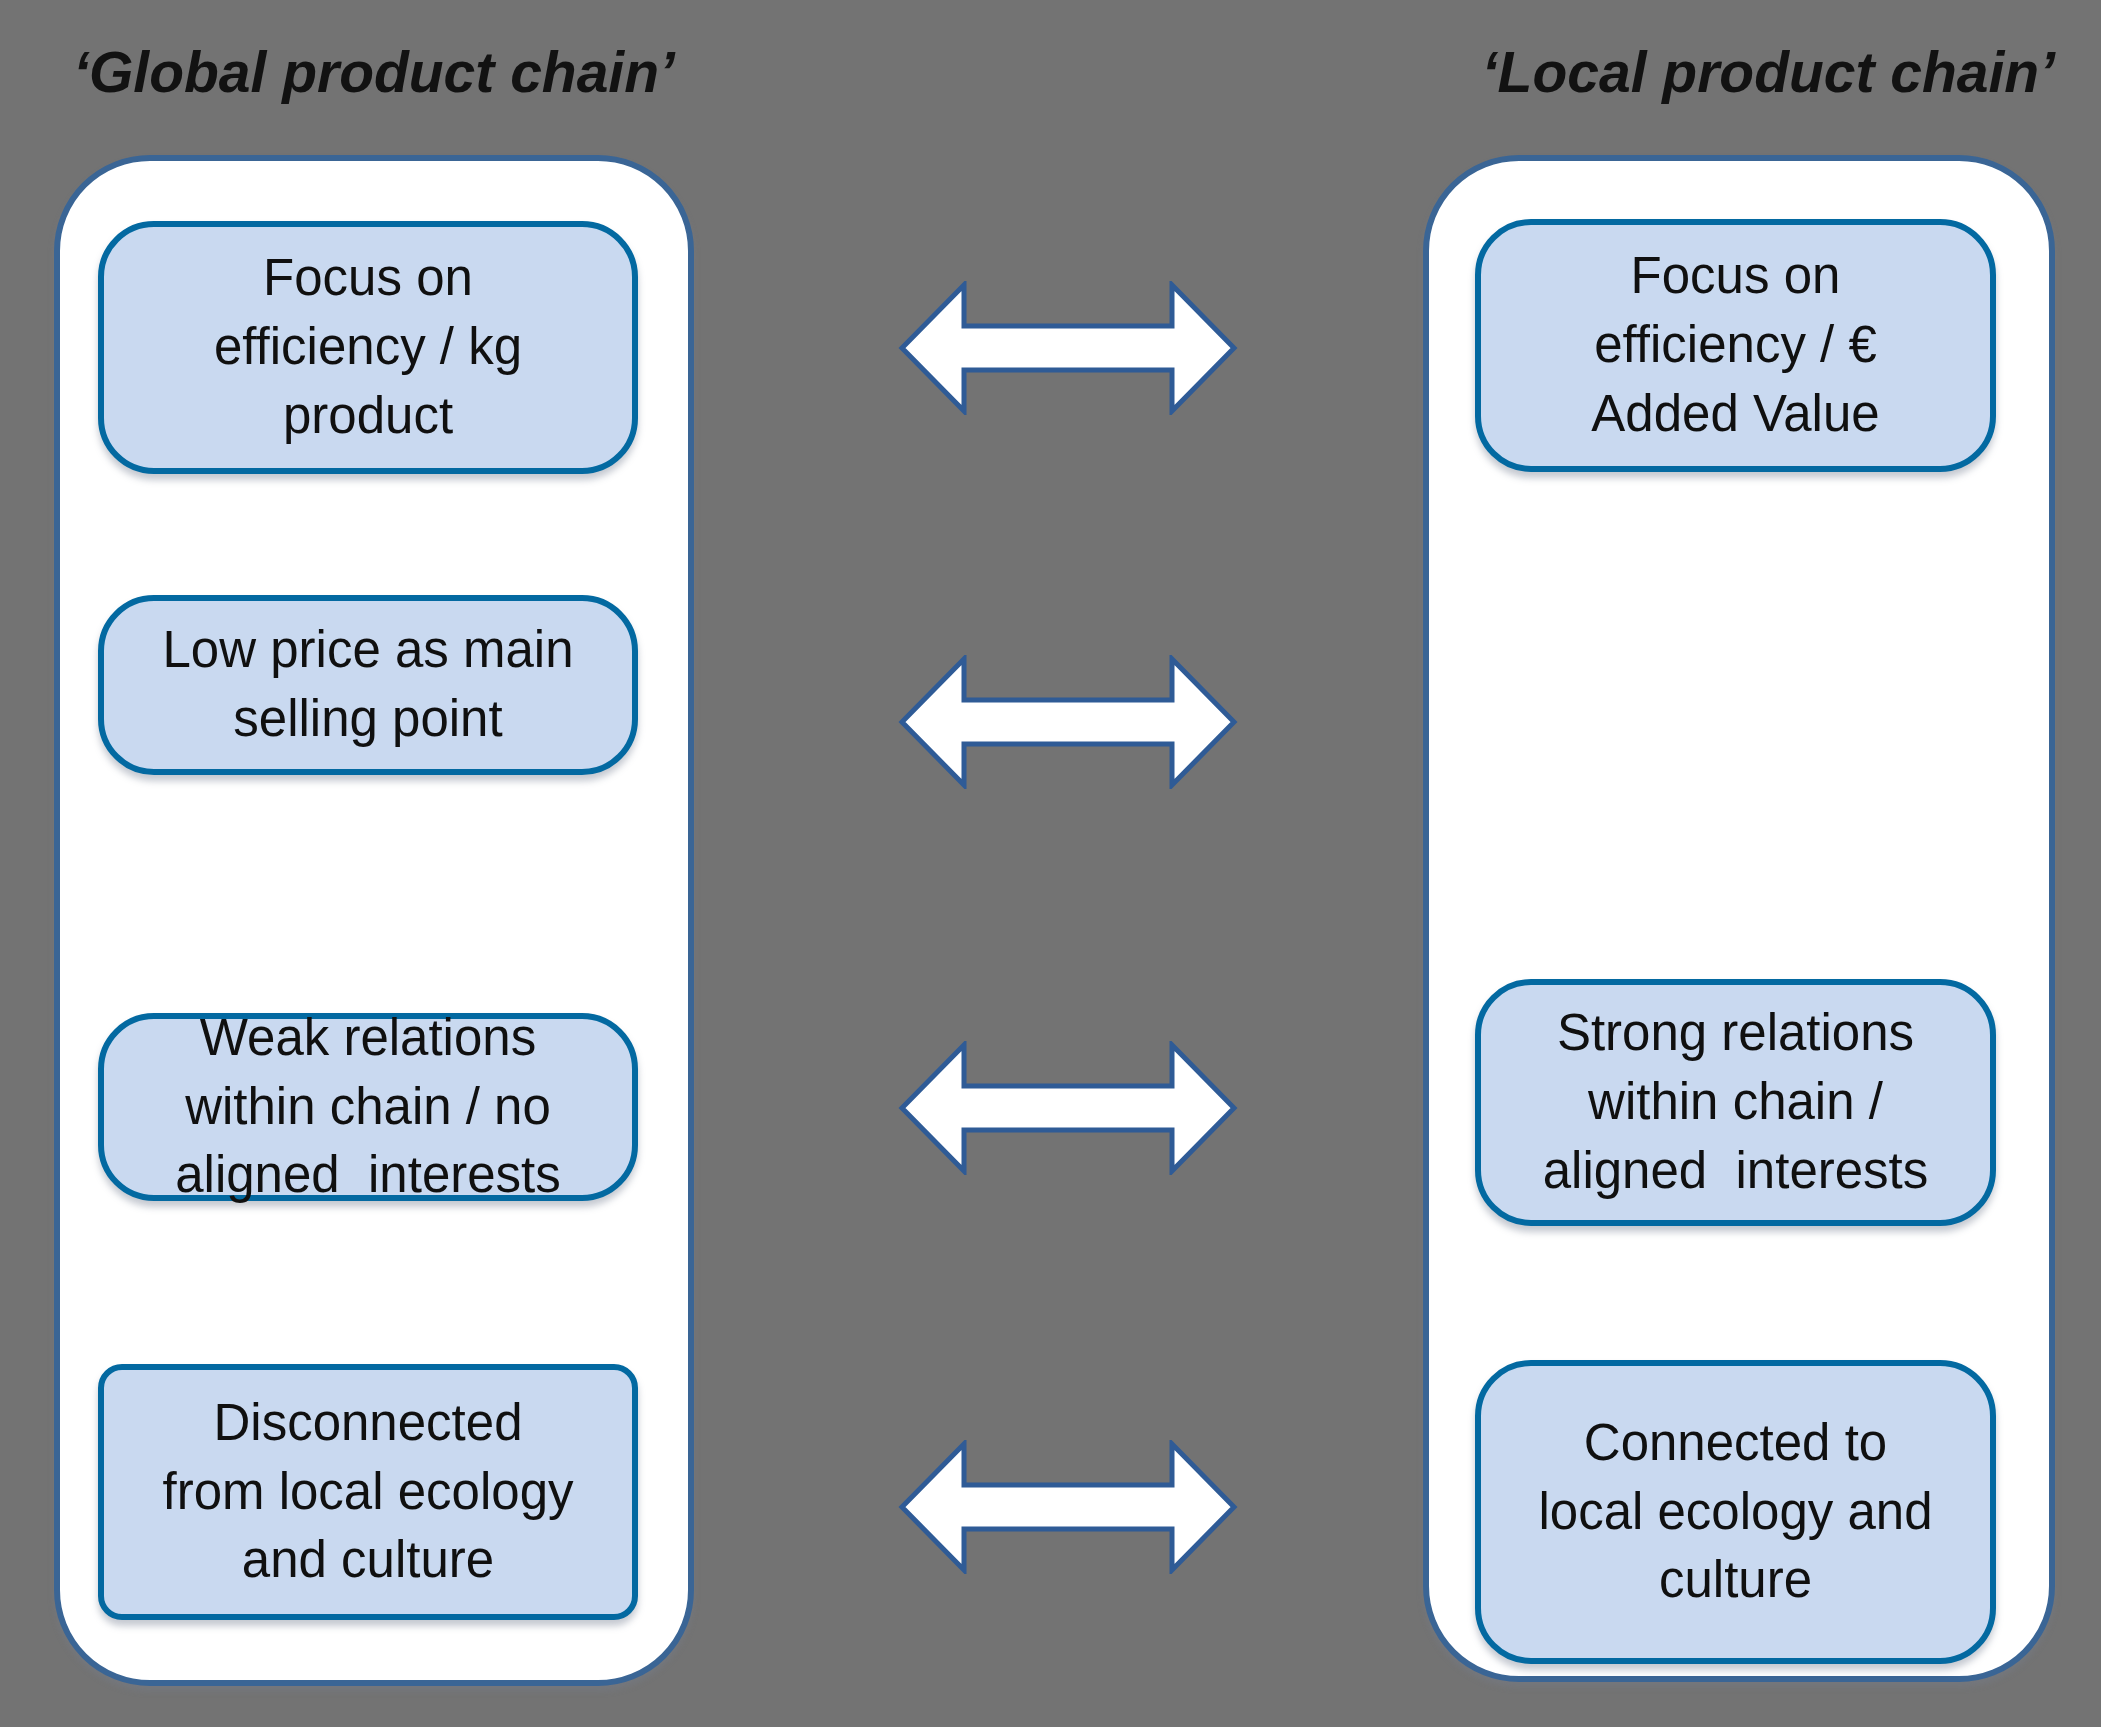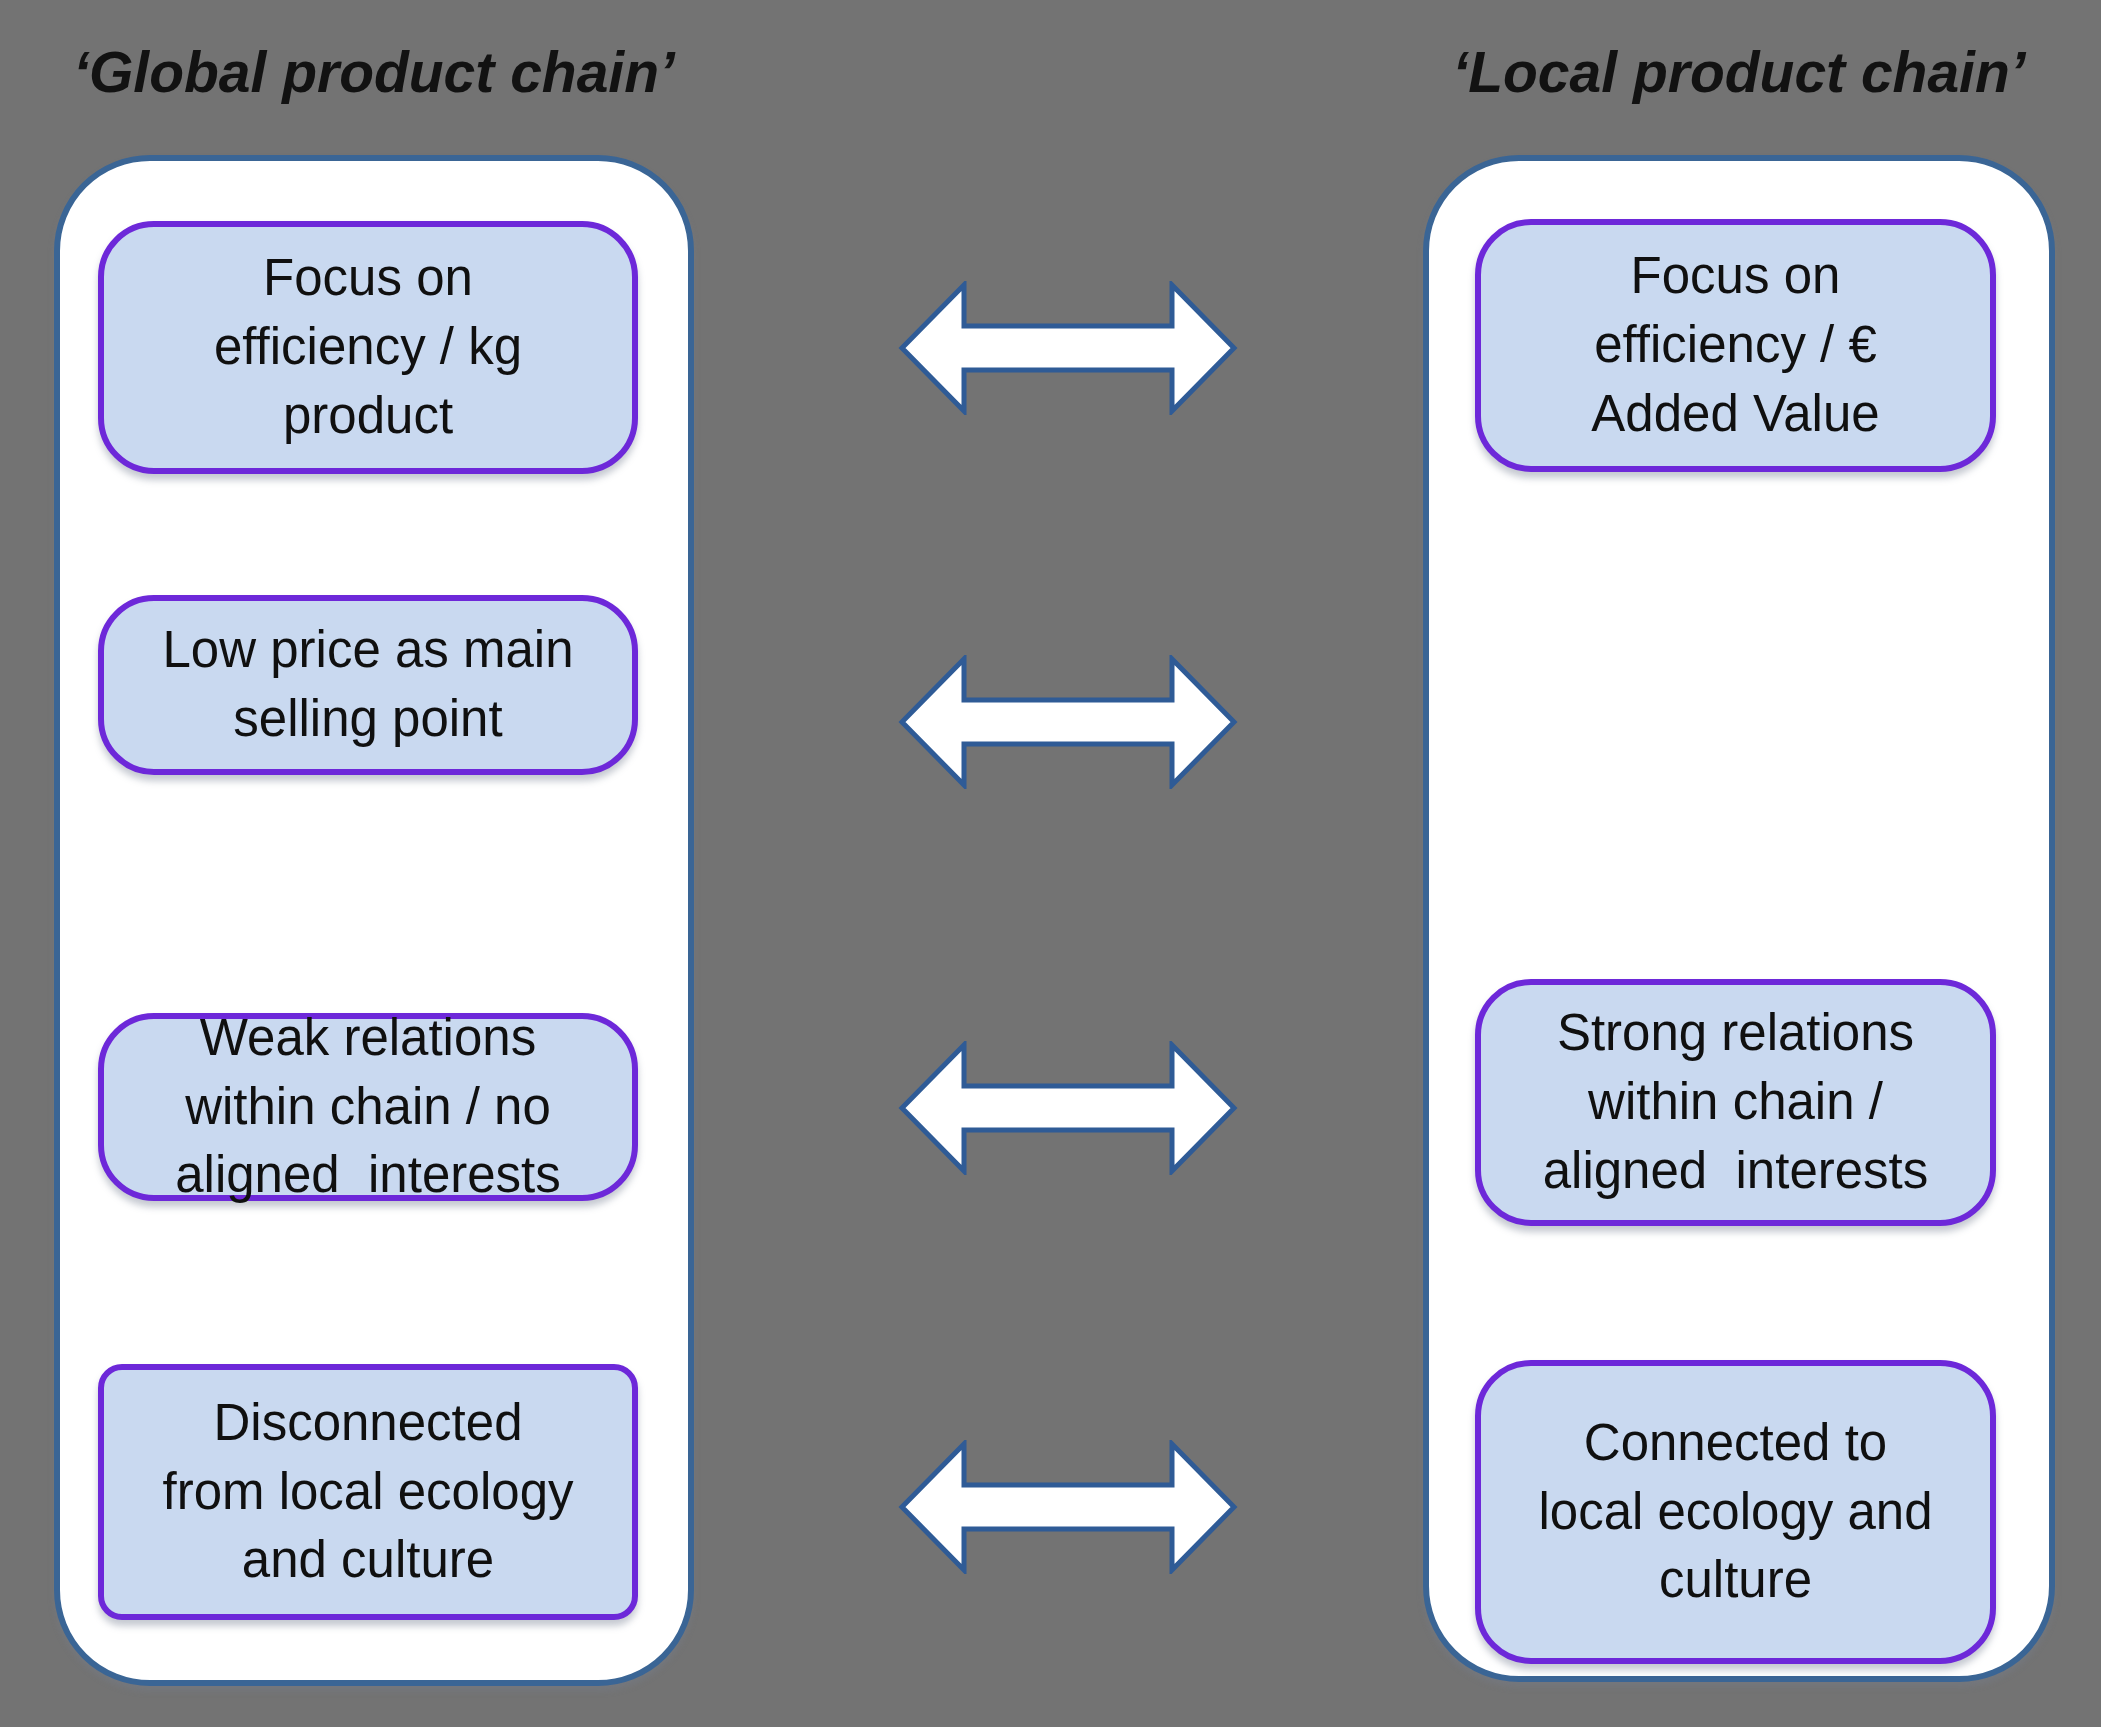--- a/index.html
+++ b/index.html
@@ -12,35 +12,35 @@
     padding-left:32px;
   }
   .col-title{
     position:absolute;top:40px;
     font-style:italic;font-weight:600;
     font-size:57px;line-height:1.15;
     color:#121212;text-align:center;
     white-space:nowrap;
   }
   .title-left{left:54px;width:640px;}
-  .title-right{left:1423px;width:632px;}
+  .title-right{left:1423px;width:632px;text-align:right;}
   .chain-container{
     position:absolute;
     background:#ffffff;
     border:6px solid #3A6595;
     border-radius:96px;
     box-shadow:0 5px 6px rgba(120,130,150,0.30);
     box-sizing:border-box;
   }
   .container-left{left:54px;top:155px;width:640px;height:1531px;}
   .container-right{left:1423px;top:155px;width:632px;height:1527px;}
   .box{
     position:absolute;
     background:#C9D9F0;
-    border:6px solid #6d28d9;
+    border:6px solid #0369a1;
     border-radius:56px;
     box-sizing:border-box;
     display:flex;align-items:center;justify-content:center;
     text-align:center;
     font-size:51px;line-height:1.35;color:#101010;
     white-space:pre-wrap;
     box-shadow:0 6px 7px rgba(110,120,140,0.40);
     padding:8px 20px;
   }
   .box-l{left:98px;width:540px;}

